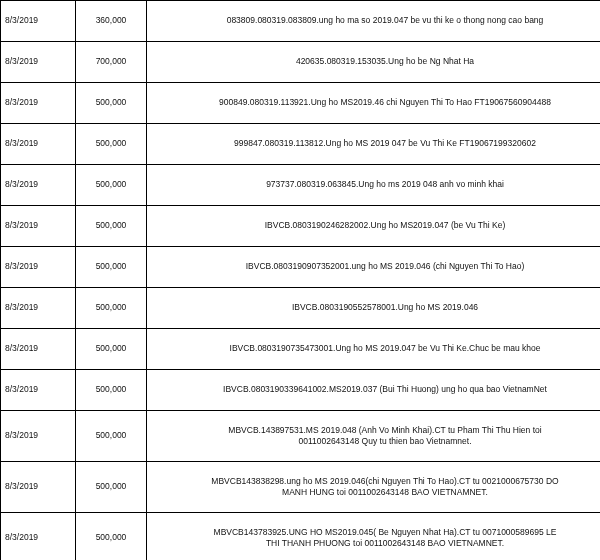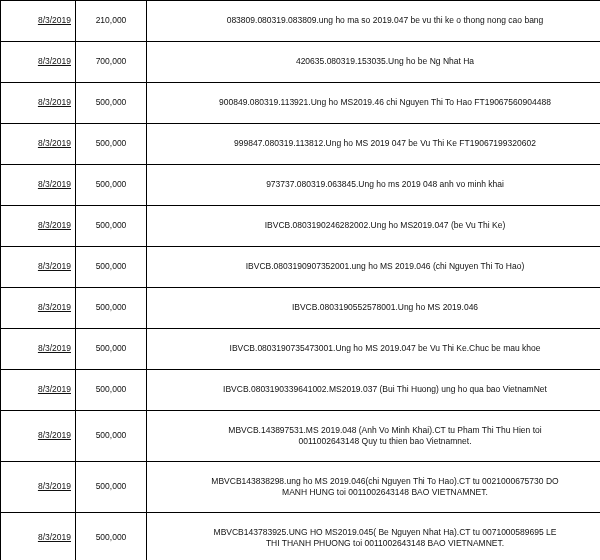--- a/index.html
+++ b/index.html
@@ -25,23 +25,22 @@
   table.donations td {
     border: 1px solid #000000;
     font-size: 8.5px;
     color: #111111;
     padding: 3px 4px;
     vertical-align: middle;
     line-height: 1.35;
   }
   td.date-cell {
     width: 66px;
-    text-align: right;
+    text-align: left;
     white-space: nowrap;
-    text-decoration: underline;
   }
   td.amount-cell {
     width: 62px;
     text-align: center;
     white-space: nowrap;
   }
   td.note-cell {
     width: 468px;
     text-align: center;
   }
@@ -65,21 +64,21 @@
 </style>
 </head>
 <body>
 
 <div class="table-wrap">
   <table class="donations">
     <tbody>
 
       <tr class="r0">
         <td class="date-cell">8/3/2019</td>
-        <td class="amount-cell">210,000</td>
+        <td class="amount-cell">360,000</td>
         <td class="note-cell">
           <span class="note-line">083809.080319.083809.ung ho ma so 2019.047 be vu thi ke o thong nong cao bang</span>
         </td>
       </tr>
 
       <tr class="r1">
         <td class="date-cell">8/3/2019</td>
         <td class="amount-cell">700,000</td>
         <td class="note-cell">
           <span class="note-line">420635.080319.153035.Ung ho be Ng Nhat Ha</span>

